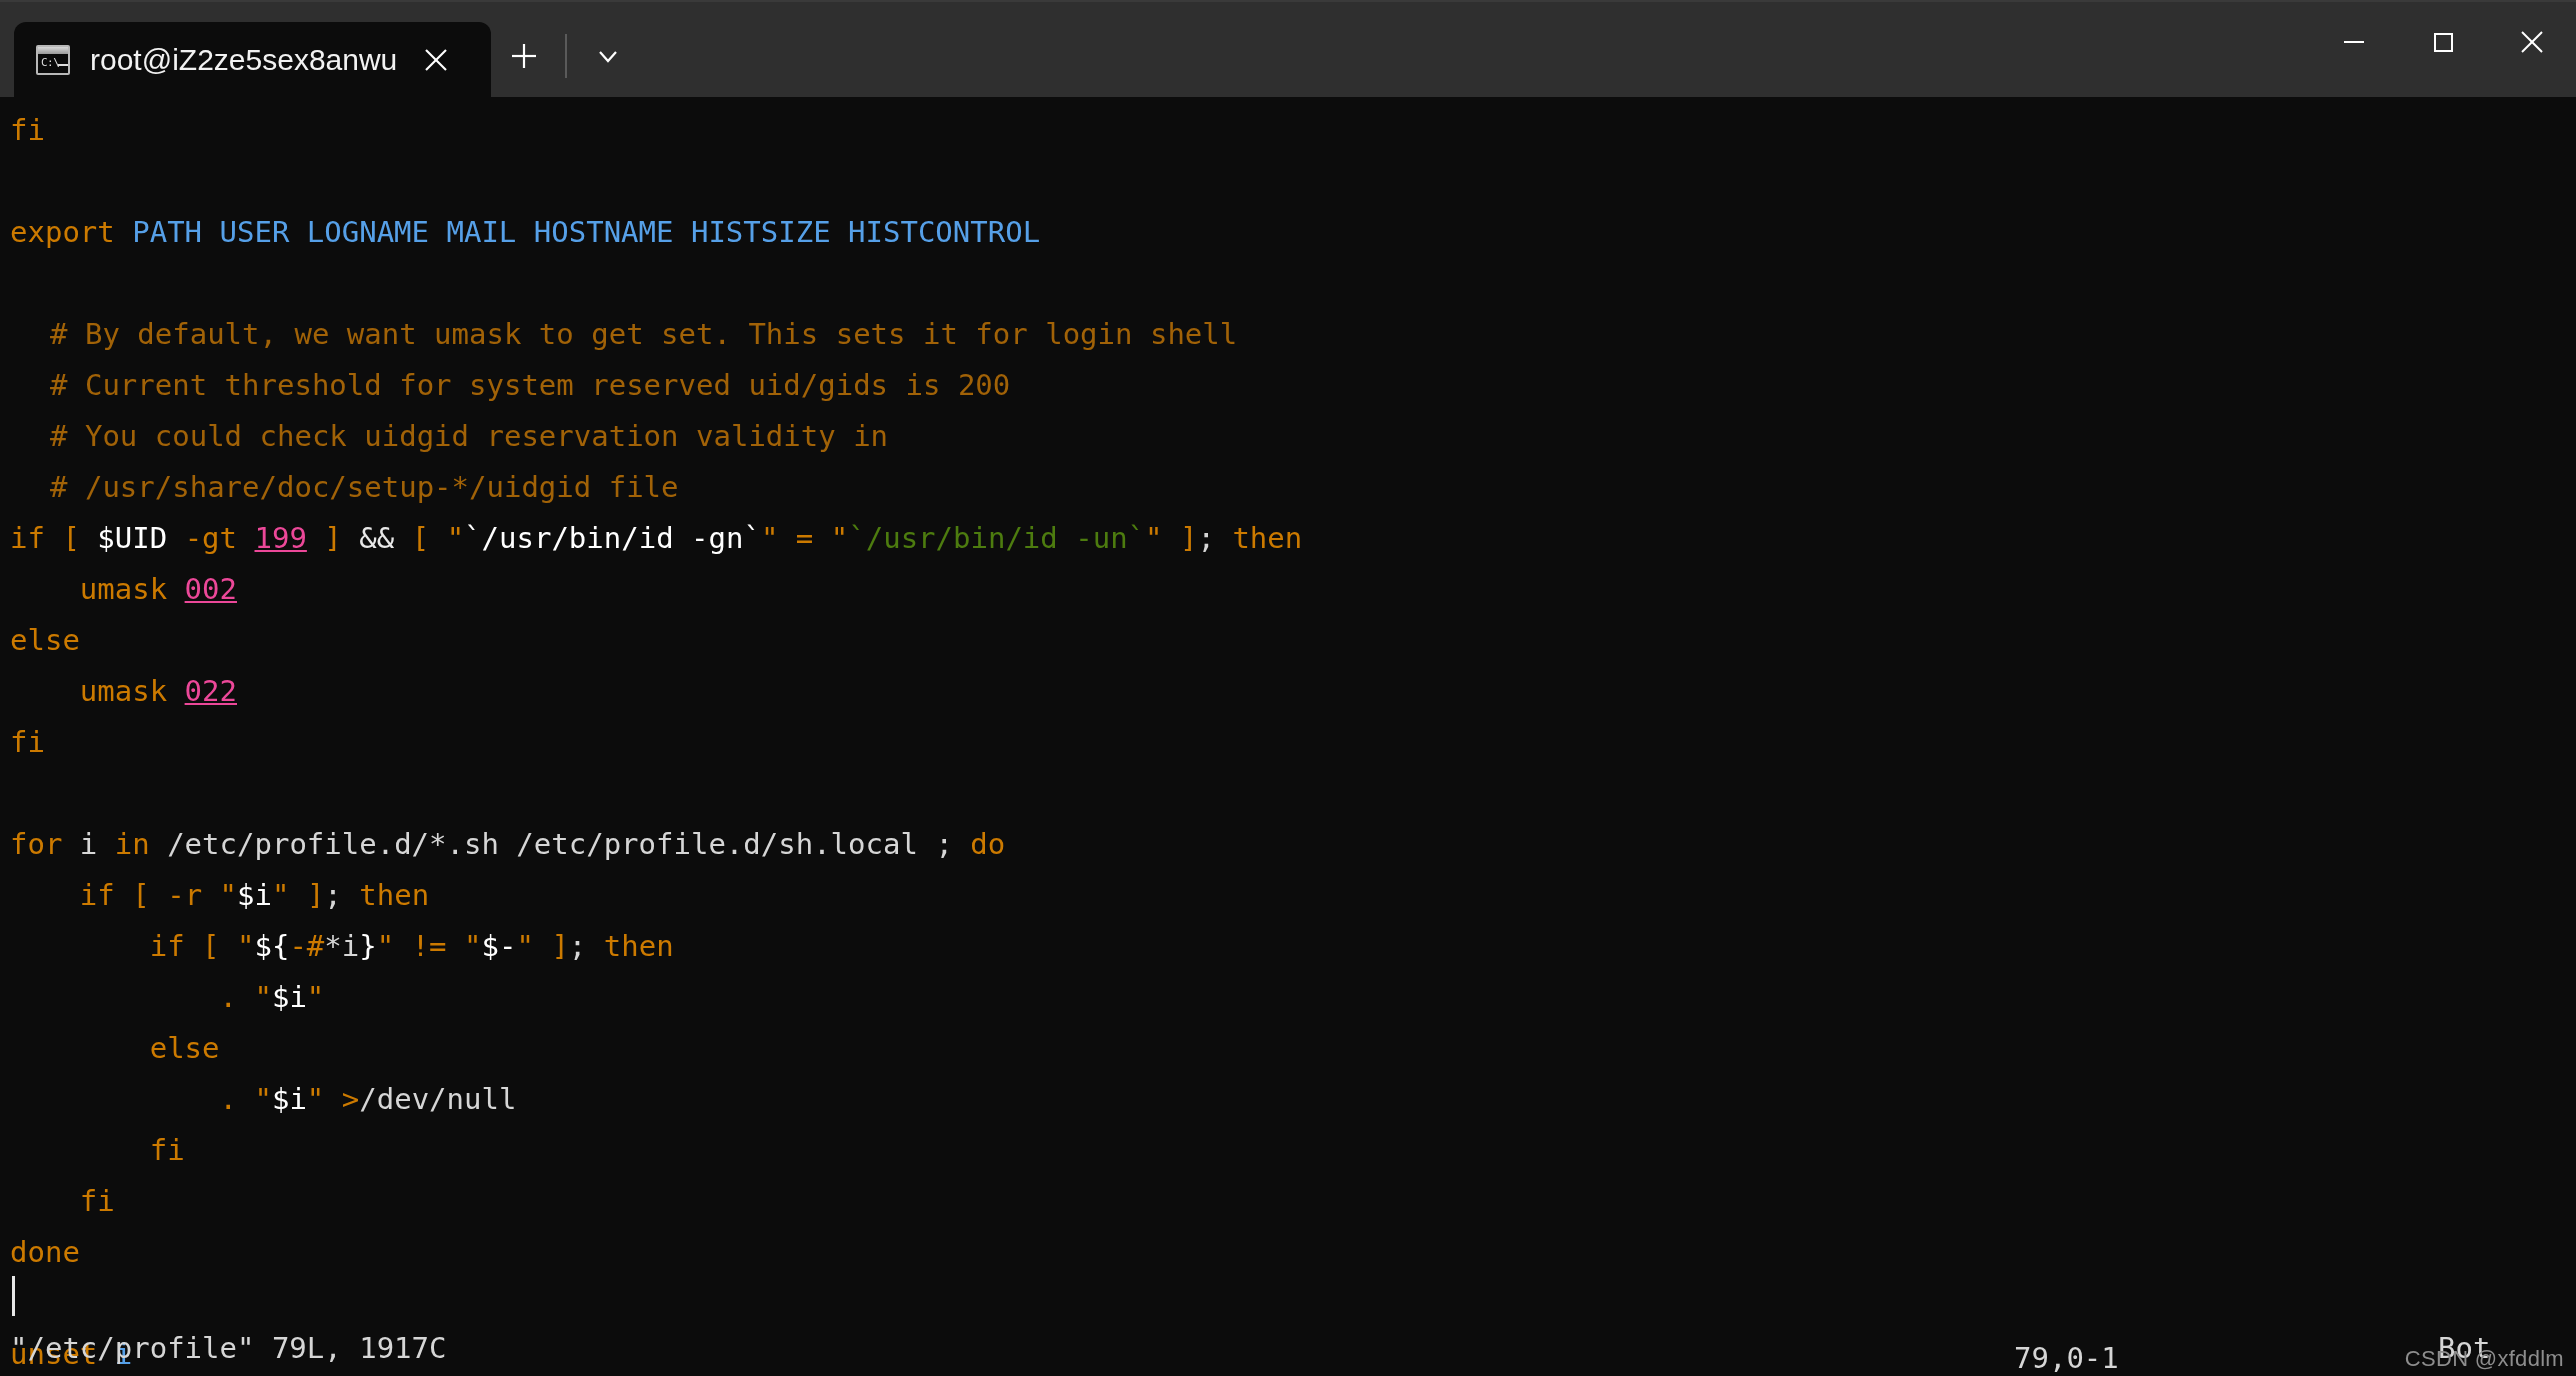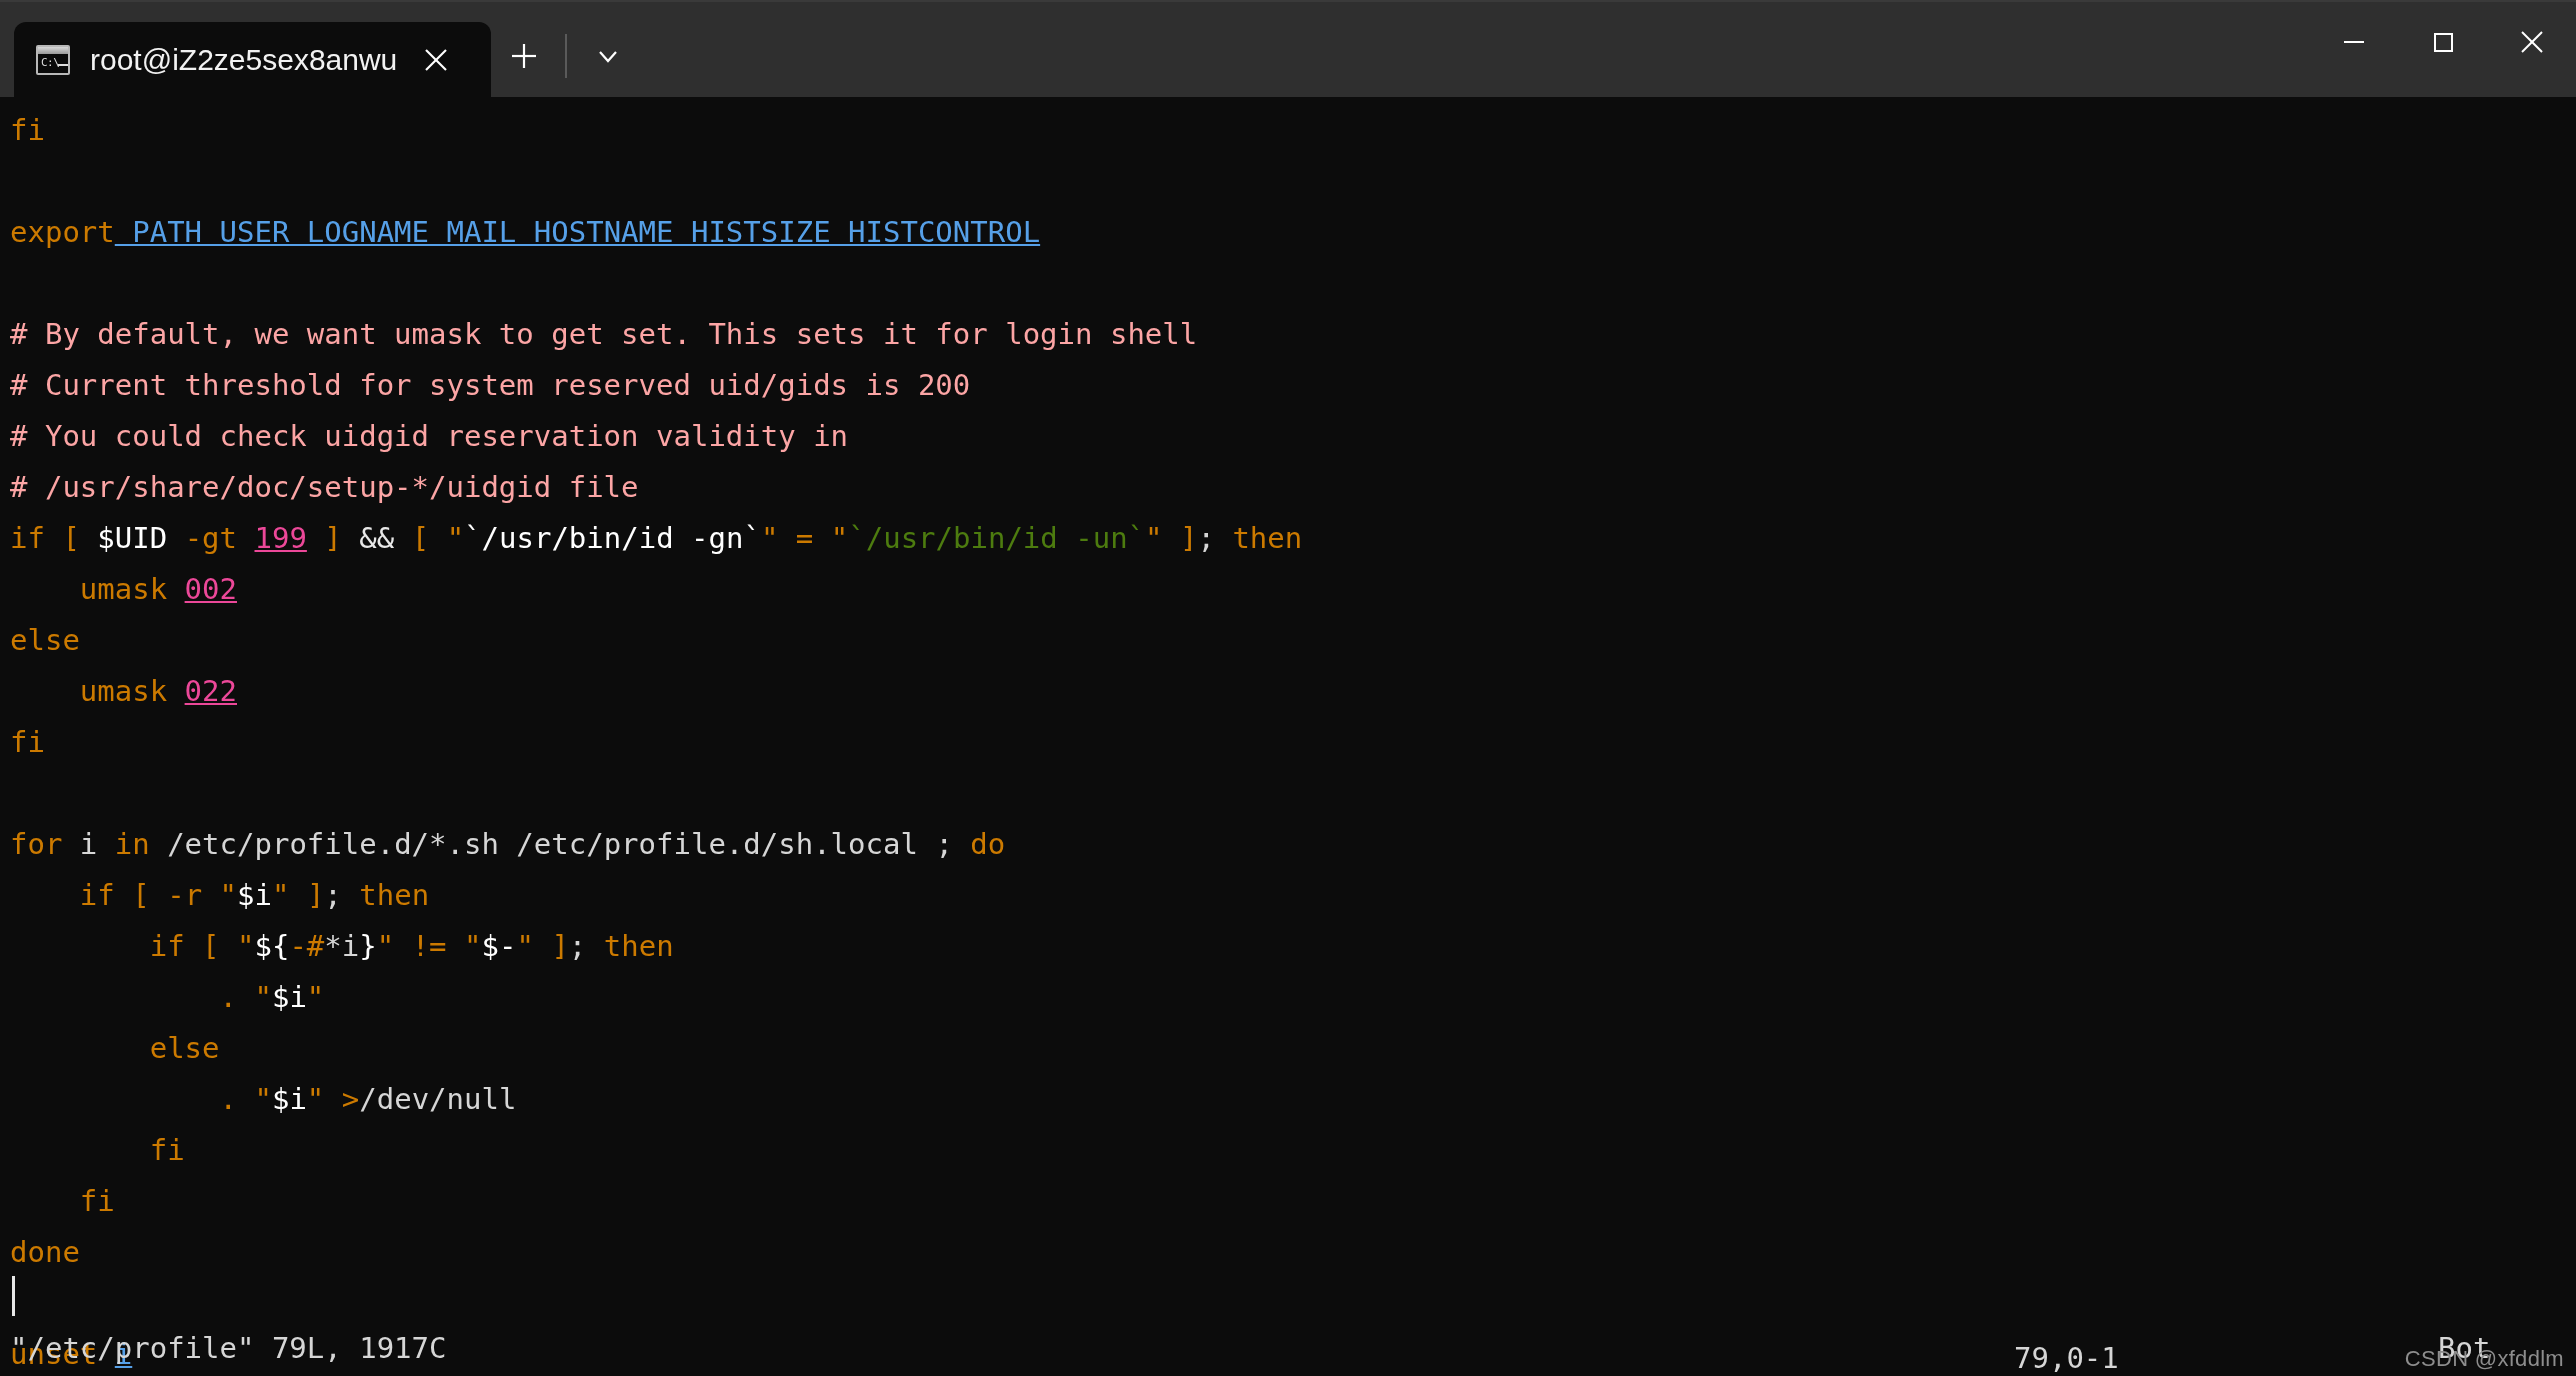--- a/index.html
+++ b/index.html
@@ -165,22 +165,22 @@
     font-size: 29px;
     line-height: 51px;
     white-space: pre;
     letter-spacing: 0px;
   }
 
   .row { height: 51px; }
 
   
   .c-kw      { color: #cc7a00; }   
-  .c-ident   { color: #56a0e8; text-decoration: underline; }   
-  .c-comment { color: #fca5a5; }   
+  .c-ident   { color: #56a0e8; }   
+  .c-comment { color: #a16207; margin-left: 40px; }   
   .c-var     { color: #ffffff; }   
   .c-num     { color: #ec4899; text-decoration: underline; }   
   .c-str     { color: #4d7c0f; }   
   .c-plain   { color: #d6d6d6; }   
   .c-op      { color: #e8e8e8; }   
 
   
   .statusline {
     position: absolute;
     left: 0;

